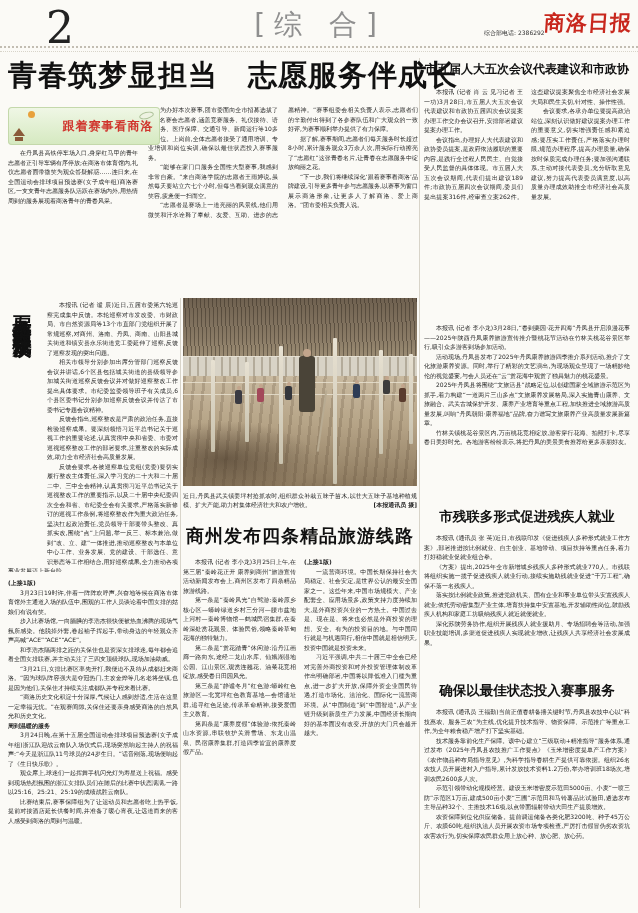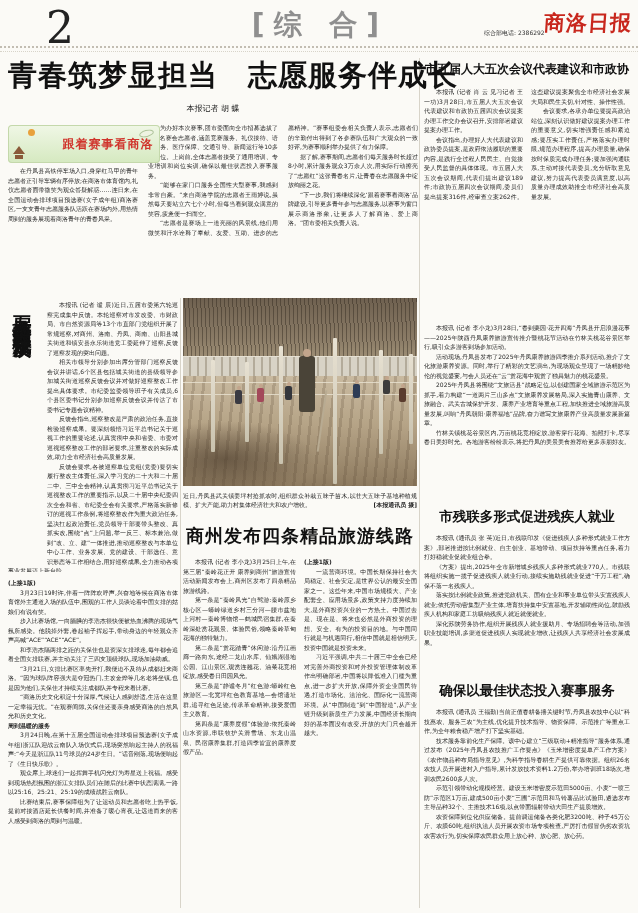--- a/index.html
+++ b/index.html
@@ -4,21 +4,21 @@
 <style>
   html,body{margin:0;padding:0;}
   body{width:638px;height:913px;background:#efede7;font-family:"DejaVu Sans",sans-serif;color:#1c1c1c;}
   #page{position:relative;width:638px;height:913px;background:#fbfaf6;overflow:hidden;}
 
   
   .page-num{position:absolute;left:46px;top:2px;font-family:"DejaVu Serif",serif;font-size:44px;font-weight:400;color:#222;}
   .date-block{position:absolute;left:94px;top:13px;}
   .date{font-size:9px;font-weight:bold;color:#222;}
   .credits{margin-top:4px;font-size:5px;color:#555;letter-spacing:.2px;}
-  .section-title{position:absolute;left:160px;top:6px;width:320px;text-align:center;font-size:28px;color:#8f8f8f;letter-spacing:9px;font-weight:700;}
+  .section-title{position:absolute;left:160px;top:6px;width:320px;text-align:center;font-size:28px;color:#8f8f8f;letter-spacing:9px;font-weight:400;}
   .dept-phone{position:absolute;left:484px;top:29px;font-size:6px;color:#333;}
   .masthead{position:absolute;left:544px;top:9px;font-family:"DejaVu Serif",serif;font-size:21px;font-weight:bold;color:#c8271d;transform:skewX(-4deg);letter-spacing:1px;}
   .header-rule1{position:absolute;left:0;top:46px;width:638px;border-top:2px dotted #c2bdb2;}
   .header-rule2{position:absolute;left:0;top:51px;width:638px;border-top:1px dotted #d8d4c9;}
 
   
   .article p{margin:0;text-indent:2em;text-align:justify;font-size:6px;line-height:9.5px;color:#262626;}
   .jump-marker{font-weight:bold;text-indent:0 !important;}
   .vrule{position:absolute;width:0;border-left:1px solid #d8d4c9;}
 
@@ -92,21 +92,20 @@
   <div class="dept-phone">综合部电话: 2386292</div>
   <div class="masthead">商洛日报</div>
   <div class="header-rule1"></div>
   <div class="header-rule2"></div>
 
   <div class="vrule" style="left:419px;top:58px;height:850px;"></div>
   <div class="vrule" style="left:180px;top:298px;height:610px;"></div>
 
   <div class="lead article">
     <div class="lead-headline">青春筑梦显担当　志愿服务伴成长</div>
-    <div class="lead-byline">本报记者 胡 蝶</div>
     <div class="lead-body">
       <div class="badge">
         <span class="pagoda-icon"></span>
         <span class="pagoda-base"></span>
         <span class="sun-icon"></span>
         <span class="crane-icon"></span>
         <span class="badge-text">跟着赛事看商洛</span>
       </div>
       <p>在丹凤县高铁停车场入口,身穿红马甲的青年志愿者正引导车辆有序停放;在商洛市体育馆内,礼仪志愿者面带微笑为观众答疑解惑……连日来,在全国运动会排球项目预选赛(女子成年组)商洛赛区,一支支青年志愿服务队活跃在赛场内外,用热情周到的服务展现着商洛青年的青春风采。</p>
       <p>为办好本次赛事,团市委面向全市招募选拔了260名赛会志愿者,涵盖竞赛服务、礼仪接待、语言服务、医疗保障、交通引导、新闻运行等10多个岗位。上岗前,全体志愿者接受了通用培训、专业培训和岗位实训,确保以最佳状态投入赛事服务。</p>

